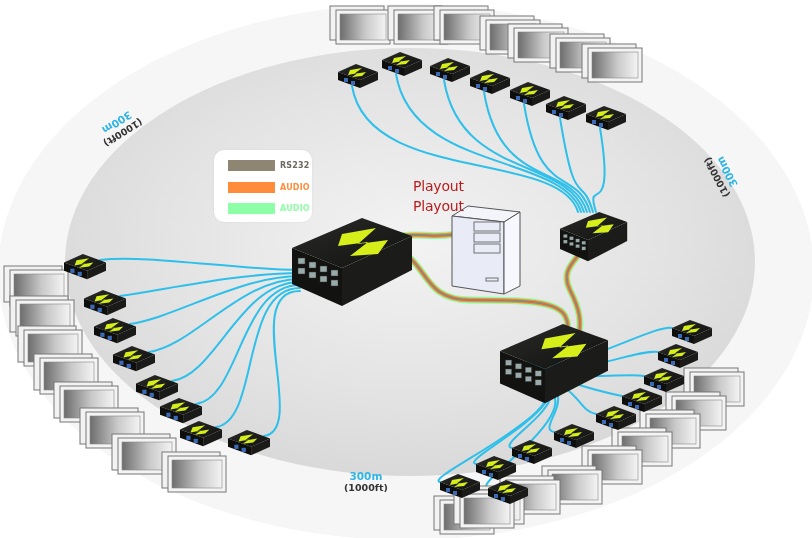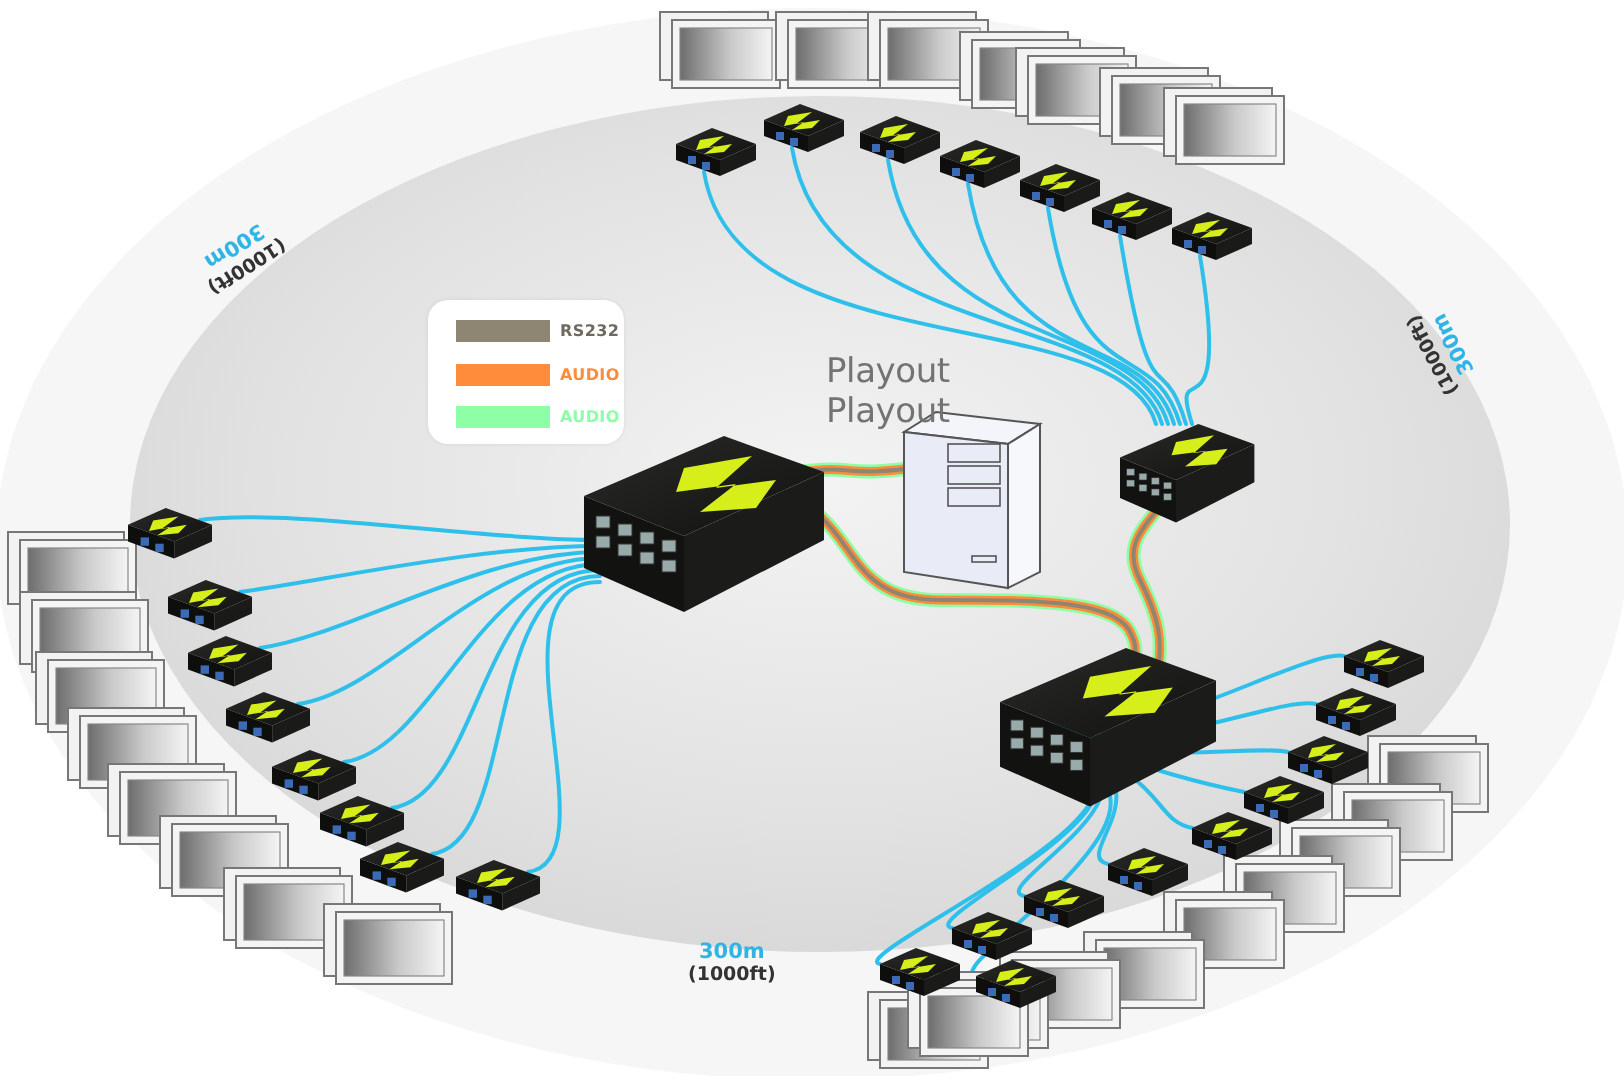--- a/index.html
+++ b/index.html
@@ -7,21 +7,21 @@
   #diagram { position: absolute; left: 0; top: 0; width: 812px; height: 538px; }
   .legend {
     position: absolute; left: 214px; top: 134px; width: 98px; height: 72px;
     background: #ffffff; border-radius: 10px; box-shadow: 0 0 2px rgba(0,0,0,0.08); margin-top: 16px;
   }
   .legend-row { position: absolute; left: 14px; height: 14px; display: flex; align-items: center; }
   .legend-swatch { width: 47px; height: 11px; margin-right: 5px; }
   .legend-label { font-family: "DejaVu Sans", sans-serif; font-size: 8px; font-weight: bold; letter-spacing: 0.2px; }
   .playout-label {
     position: absolute; left: 413px; top: 176px; font-family: "DejaVu Sans", sans-serif;
-    font-size: 17px; line-height: 20px; color: #737373; letter-spacing: -0.2px;
+    font-size: 14px; line-height: 20px; color: #b91c1c; letter-spacing: -0.2px;
   }
   .dist-label { position: absolute; font-family: "DejaVu Sans", sans-serif; font-weight: bold; text-align: center; white-space: nowrap; }
   .dist-m { color: #2fb4e6; font-size: 10.5px; display: block; }
   .dist-ft { color: #333; font-size: 9.5px; display: block; }
 </style>
 </head>
 <body>
 
 <svg id="diagram" viewBox="0 0 812 538" xmlns="http://www.w3.org/2000/svg">
   <defs>

